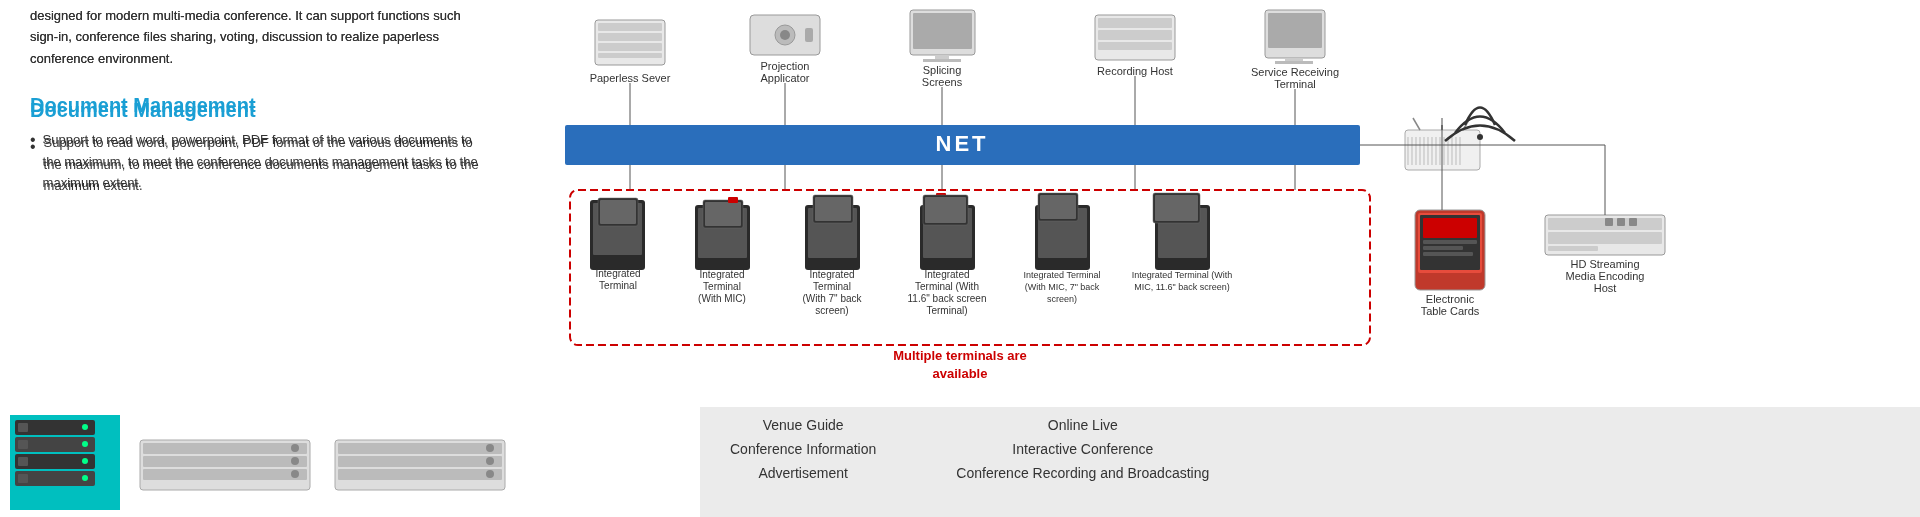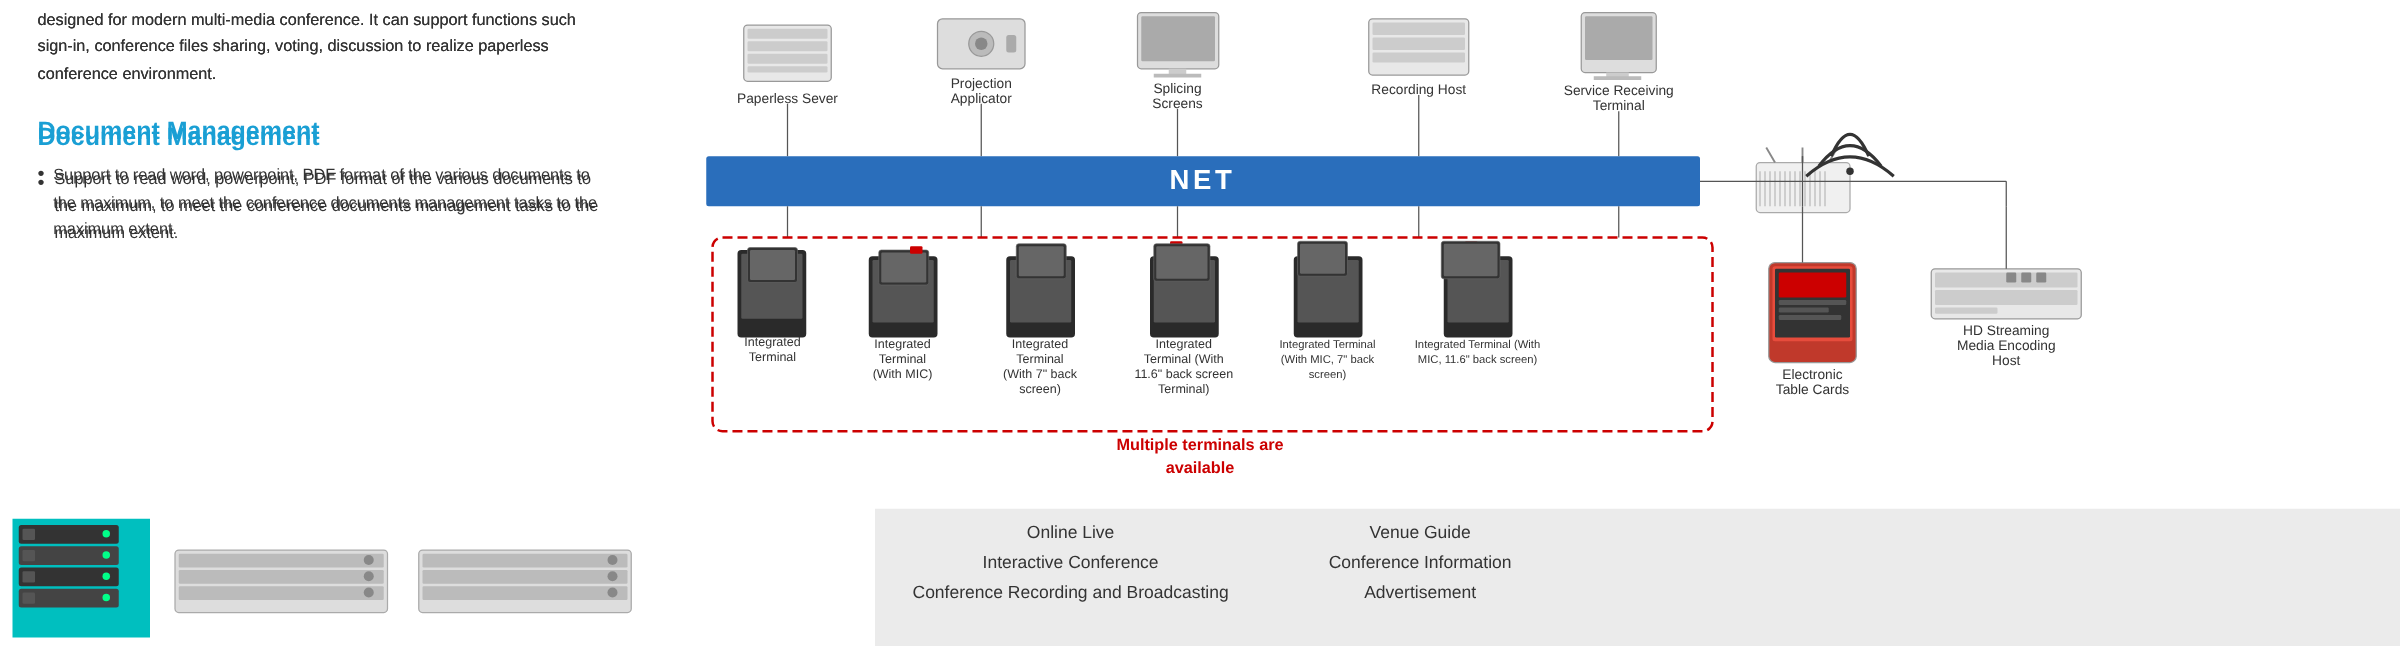--- a/index.html
+++ b/index.html
@@ -395,25 +395,25 @@
         <rect x="8" y="36" width="164" height="11" rx="1" fill="#bbb"></rect>
         <rect x="8" y="49" width="164" height="11" rx="1" fill="#bbb"></rect>
         <circle cx="160" cy="28" r="4" fill="#888"></circle>
         <circle cx="160" cy="41" r="4" fill="#888"></circle>
         <circle cx="160" cy="54" r="4" fill="#888"></circle>
       </svg>
     </div>
 
     <div class="footer-text-area">
       <div class="footer-col">
+        <span class="footer-link" style="font-size:14px;color:#333;cursor:pointer;text-align:center;">Venue Guide</span>
+        <span class="footer-link" style="font-size:14px;color:#333;cursor:pointer;text-align:center;">Conference Information</span>
+        <span class="footer-link" style="font-size:14px;color:#333;cursor:pointer;text-align:center;">Advertisement</span>
+      </div>
+      <div class="footer-col">
         <span class="footer-link" style="font-size:14px;color:#333;cursor:pointer;text-align:center;">Online Live</span>
         <span class="footer-link" style="font-size:14px;color:#333;cursor:pointer;text-align:center;">Interactive Conference</span>
         <span class="footer-link" style="font-size:14px;color:#333;cursor:pointer;text-align:center;">Conference Recording and Broadcasting</span>
       </div>
-      <div class="footer-col">
-        <span class="footer-link" style="font-size:14px;color:#333;cursor:pointer;text-align:center;">Venue Guide</span>
-        <span class="footer-link" style="font-size:14px;color:#333;cursor:pointer;text-align:center;">Conference Information</span>
-        <span class="footer-link" style="font-size:14px;color:#333;cursor:pointer;text-align:center;">Advertisement</span>
-      </div>
     </div>
   </div>
 
 </div>
 
 </body></html>

